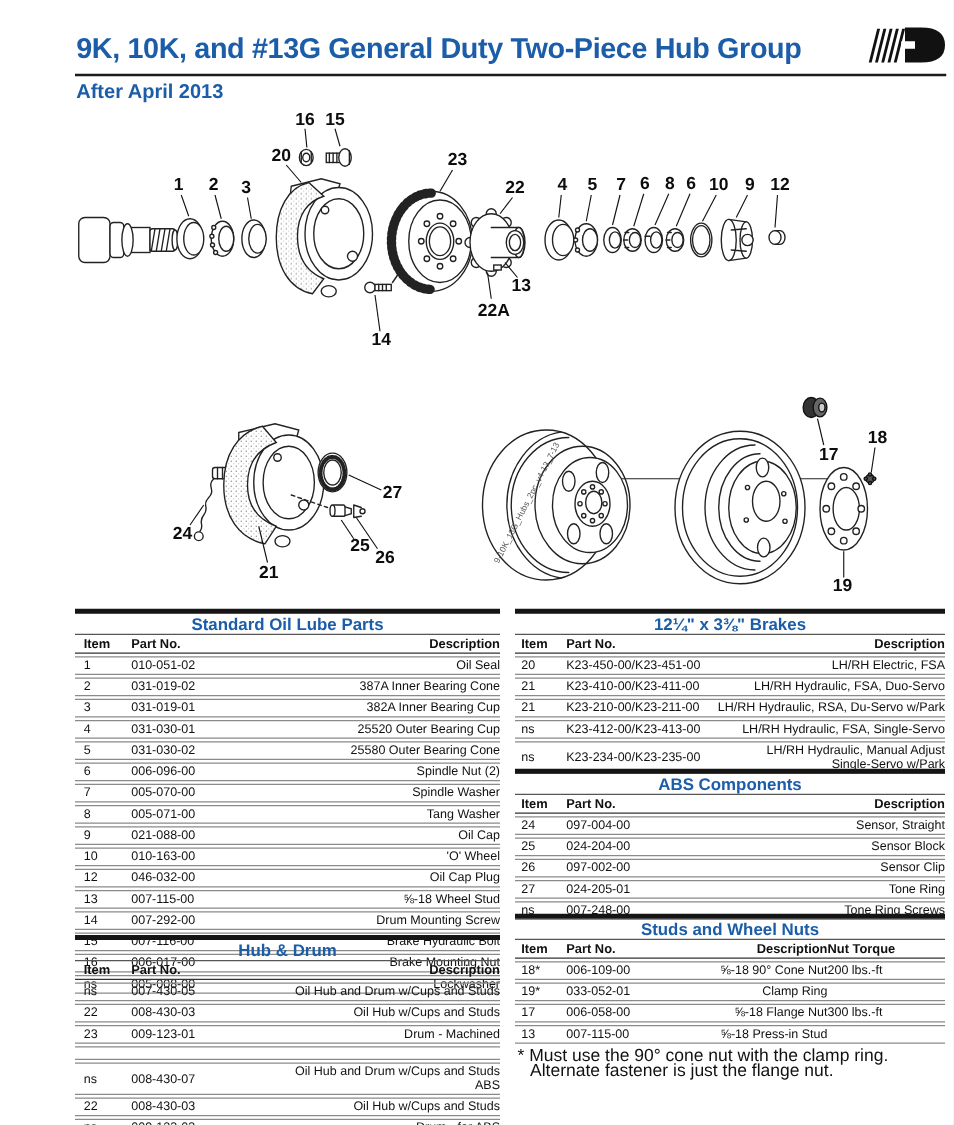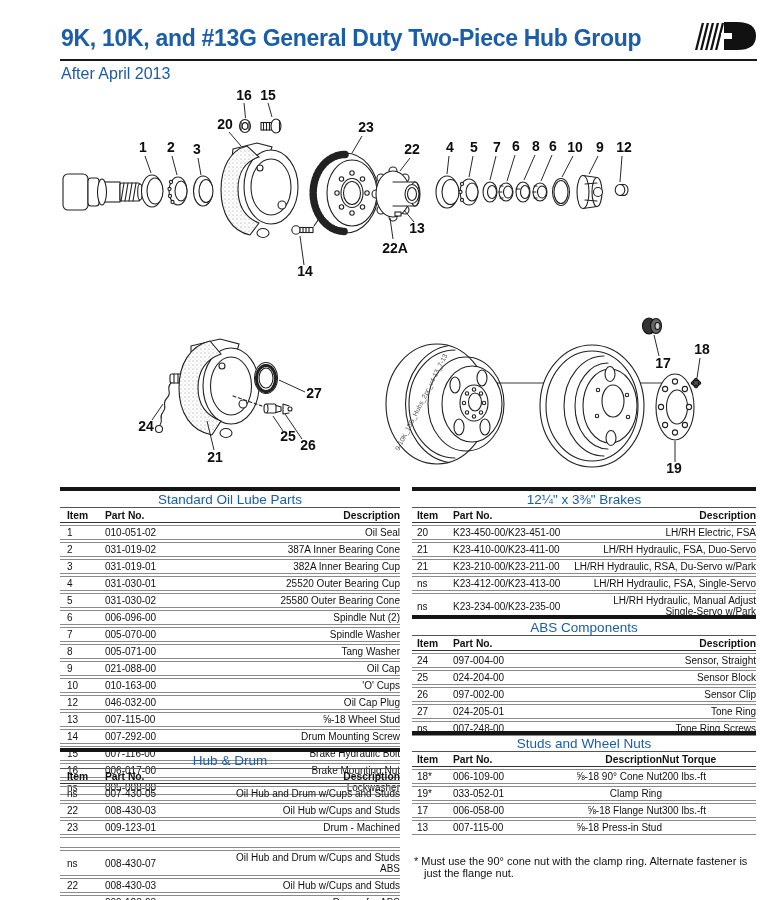--- a/index.html
+++ b/index.html
@@ -1,38 +1,38 @@
 <!DOCTYPE html>
 <html><head>
 <meta charset="utf-8">
 <style>
   :root{ --blue:#1b5da9; --ink:#111; --line:#8a8a8a; }
   html,body{margin:0;padding:0;background:#e8e8e8;}
   .page{position:relative;width:763px;height:900px;background:#fff;overflow:hidden;
         font-family:"Liberation Sans", sans-serif;color:var(--ink);margin:0 auto;}
   .title{position:absolute;left:61px;top:25px;font-size:23px;font-weight:bold;color:var(--blue);letter-spacing:-0.3px;white-space:nowrap;}
   .rule{position:absolute;left:60px;top:59px;width:697px;height:2px;background:#1a1a1a;}
-  .subtitle{position:absolute;left:61px;top:65px;font-size:16px;font-weight:normal;color:var(--blue);}
+  .subtitle{position:absolute;left:61px;top:65px;font-size:16px;font-weight:bold;color:var(--blue);}
   .logo{position:absolute;left:690px;top:18px;}
   .diagram-top{position:absolute;left:0;top:86px;}
   .diagram-mid{position:absolute;left:0;top:300px;}
   svg .callout{font:bold 14px "Liberation Sans",sans-serif;fill:#0d0d0d;}
 
   .ptable{position:absolute;font-size:10px;line-height:11px;}
   #t-oil{left:60px;top:487px;width:340px;}
   #t-hub{left:60px;top:748px;width:340px;}
   #t-brakes{left:412px;top:487px;width:344px;}
   #t-abs{left:412px;top:615px;width:344px;}
   #t-studs{left:412px;top:731px;width:344px;}
   .t-bar{height:4px;background:#151515;}
-  .t-title{text-align:center;color:var(--blue);font-size:13.5px;font-weight:normal;padding:3px 0 2px;}
+  .t-title{text-align:center;color:var(--blue);font-size:13.5px;font-weight:bold;padding:3px 0 2px;}
   .t-head{display:flex;border-top:1px solid #555;border-bottom:1.4px solid #333;font-weight:bold;font-size:10.3px;padding:1.5px 0;align-items:center;}
   .t-row{display:flex;border-top:1px solid var(--line);border-bottom:1px solid var(--line);margin-top:2px;padding:1px 0;min-height:10px;align-items:center;}
   .t-spacer{height:9px;border-top:1px solid var(--line);border-bottom:1px solid var(--line);margin-top:2px;}
-  .t-foot{font-size:11px;padding:4px 0 0 2px;margin-top:17px;}
+  .t-foot{font-size:14px;padding:4px 0 0 2px;}
   #t-studs .t-foot{padding-left:12px;text-indent:-10px;line-height:11.5px;}
   .c0{width:45px;padding-left:7px;box-sizing:border-box;flex:none;}
   .c1{width:118px;flex:none;}
   .c2{flex:1;white-space:pre-line;text-align:right;}
   .c3{flex:1;}
   #t-brakes .c0,#t-abs .c0,#t-studs .c0{width:41px;padding-left:5px;}
   #t-brakes .c1,#t-abs .c1{width:120px;}
   #t-studs .c1{width:72px;}
   #t-studs .c2{flex:none;width:137px;}
 </style>
@@ -405,21 +405,21 @@
         <span class="c2">Tang Washer</span>
       </div>
       <div class="t-row">
         <span class="c0">9</span>
         <span class="c1">021-088-00</span>
         <span class="c2">Oil Cap</span>
       </div>
       <div class="t-row">
         <span class="c0">10</span>
         <span class="c1">010-163-00</span>
-        <span class="c2">'O' Cups</span>
+        <span class="c2">'O' Wheel</span>
       </div>
       <div class="t-row">
         <span class="c0">12</span>
         <span class="c1">046-032-00</span>
         <span class="c2">Oil Cap Plug</span>
       </div>
       <div class="t-row">
         <span class="c0">13</span>
         <span class="c1">007-115-00</span>
         <span class="c2">⅝-18 Wheel Stud</span>

